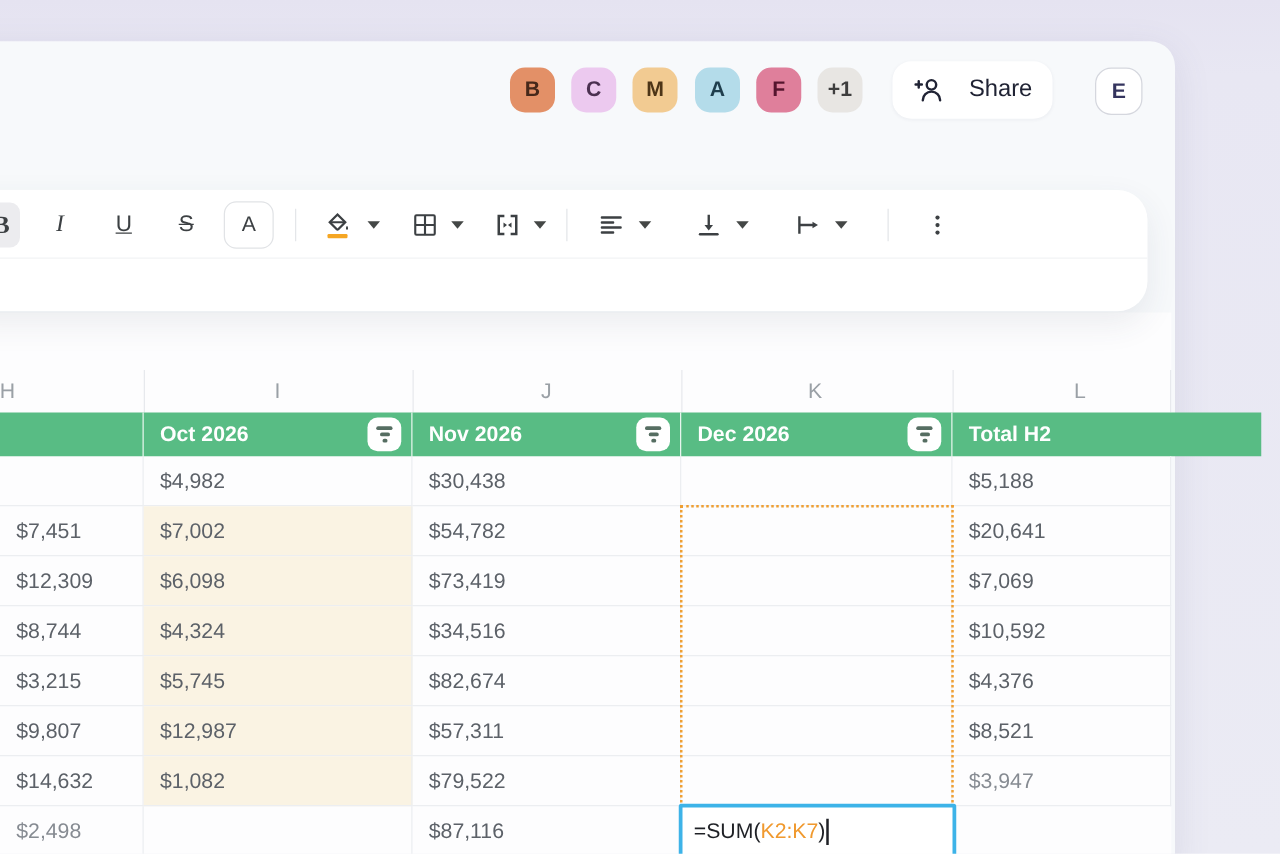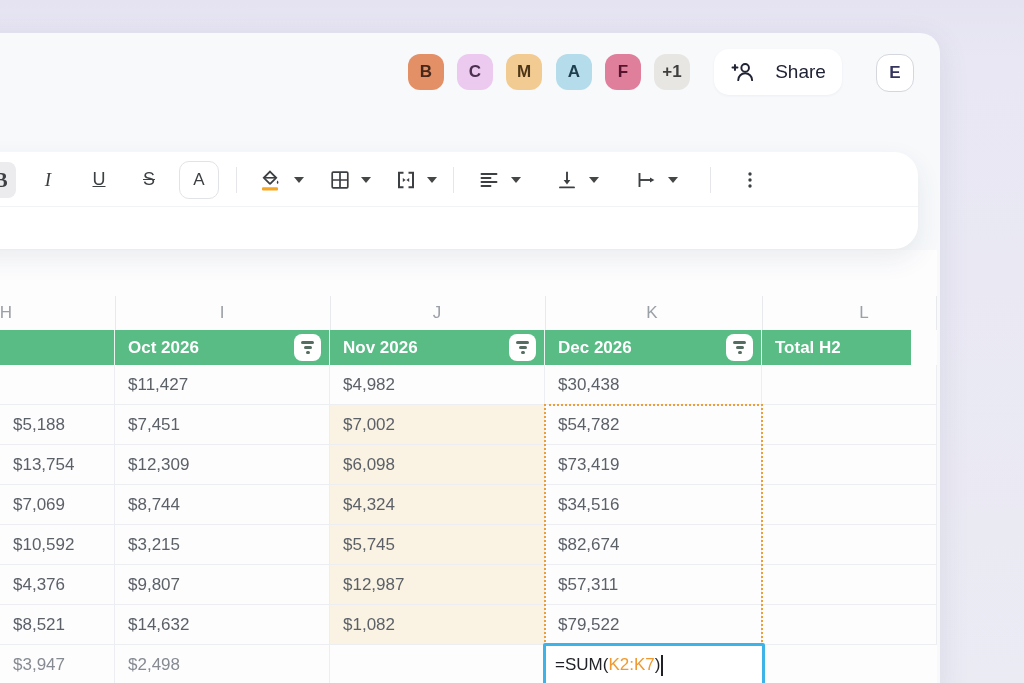--- a/index.html
+++ b/index.html
@@ -60,21 +60,21 @@
   
   .sheet-bg { position:absolute; top:250px; left:0; width:937px; height:433px;
     background:#fdfdfe; z-index:2; }
   .col-letters { position:absolute; top:288px; left:0; width:937px; height:42px; z-index:3; }
   .col-letter { position:absolute; bottom:7px; transform:translateX(-50%);
     font-size:17px; color:#9aa0a6; }
   .cl-0 { left:6px; } .cl-1 { left:222px; } .cl-2 { left:437px; }
   .cl-3 { left:652px; } .cl-4 { left:864px; }
   .col-tick { position:absolute; top:8px; width:1px; height:34px; background:#e7e9ed; }
 
-  .header-row { position:absolute; top:330px; left:0; width:911px; height:35px; z-index:3;
+  .header-row { position:absolute; top:330px; left:0; width:1009px; height:35px; z-index:3;
     display:grid; grid-template-columns:115px 215px 215px 217px 175px;
     background:var(--header_green,#58bc84); }
   .h-cell { position:relative; display:flex; align-items:center; padding-left:13px;
     color:#ffffff; font-size:17px; font-weight:700; border-right:1.5px solid rgba(255,255,255,.85); }
   .h-cell:last-child { border-right:none;text-align:center; }
   .filter-chip { position:absolute; right:8px; top:4px; width:27px; height:27px;
     background:#ffffff; border-radius:8px; display:flex; flex-direction:column;
     align-items:center; justify-content:center; gap:2.5px; }
   .filter-chip i { display:block; height:2.6px; border-radius:2px; background:#566e62; }
   .fb1 { width:13px; } .fb2 { width:8px; } .fb3 { width:4px; }
@@ -245,32 +245,31 @@
         </span>
     </div>
     <div class="h-cell">
       <span>Total H2</span>
     </div>
   </div>
 
   <div class="data-grid">
 
     <div class="cell"></div>
-    <div class="cell">$11,427</div>
     <div class="cell">$4,982</div>
     <div class="cell">$30,438</div>
 
     <div class="cell"></div>
     <div class="cell">$5,188</div>
     <div class="cell">$7,451</div>
     <div class="cell sel">$7,002</div>
     <div class="cell">$54,782</div>
 
     <div class="cell"></div>
-    <div class="cell">$13,754</div>
+    <div class="cell">$20,641</div>
     <div class="cell">$12,309</div>
     <div class="cell sel">$6,098</div>
     <div class="cell">$73,419</div>
 
     <div class="cell"></div>
     <div class="cell">$7,069</div>
     <div class="cell">$8,744</div>
     <div class="cell sel">$4,324</div>
     <div class="cell">$34,516</div>
 

